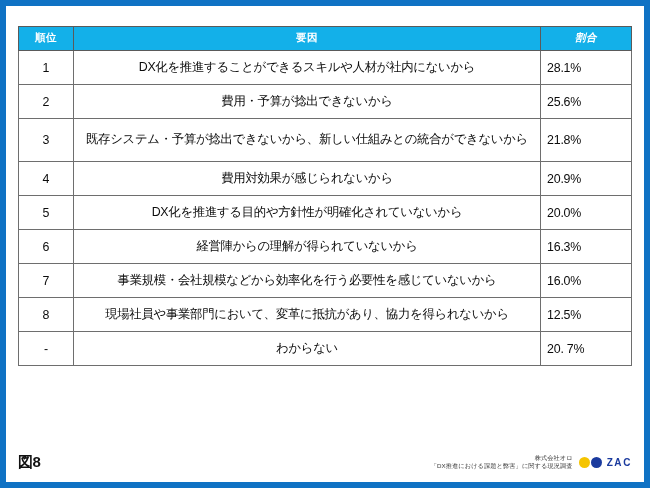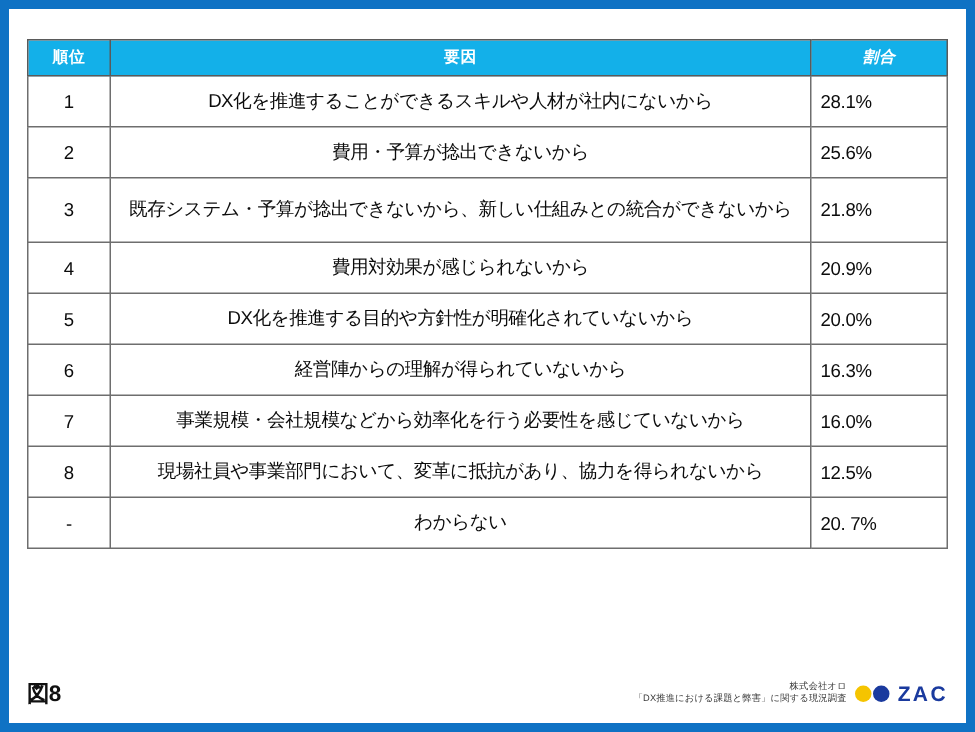--- a/index.html
+++ b/index.html
@@ -161,21 +161,21 @@
     display: inline-block;
   }
   .dot-b {
     width: 11px; height: 11px;
     border-radius: 50%;
     background: #1A3A9E;
     display: inline-block;
     margin-left: -1px;
   }
   .zac-text {
-    font-size: 14px;
+    font-size: 10px;
     font-weight: bold;
     color: #1A3A9E;
     letter-spacing: 1.6px;
     margin-left: 3px;
   }
 </style>
 </head>
 <body>
 
 <div id="slide">

